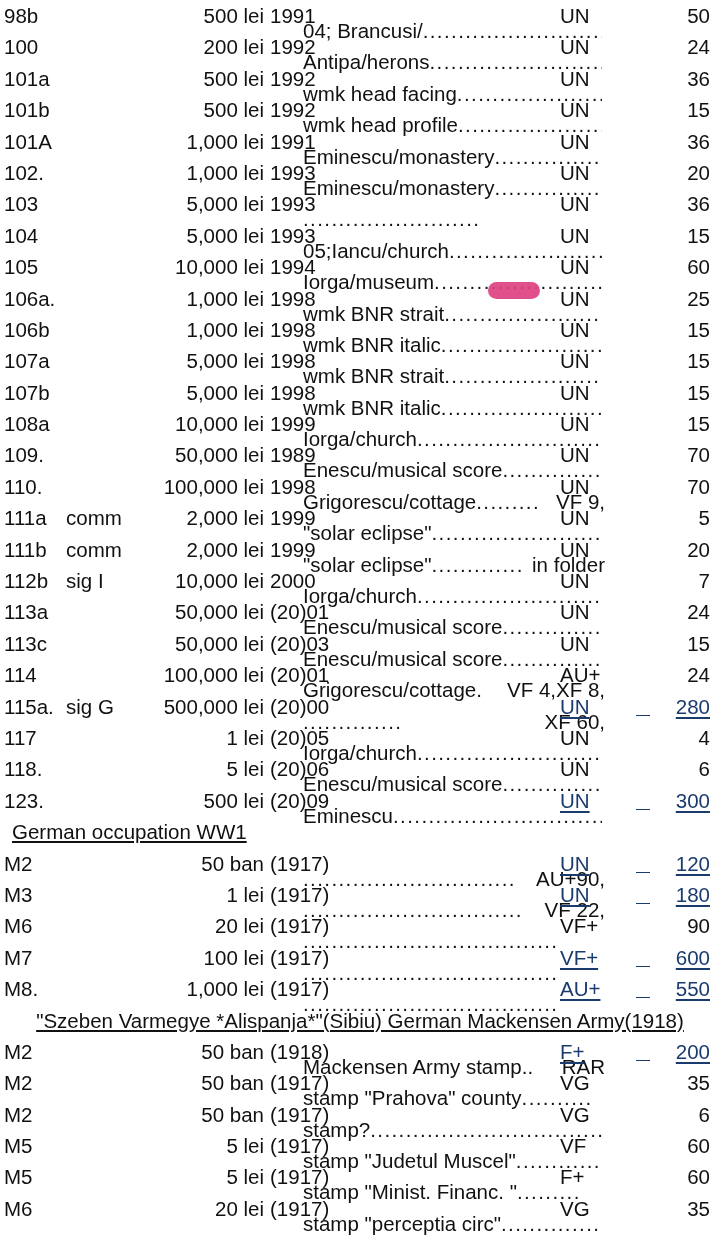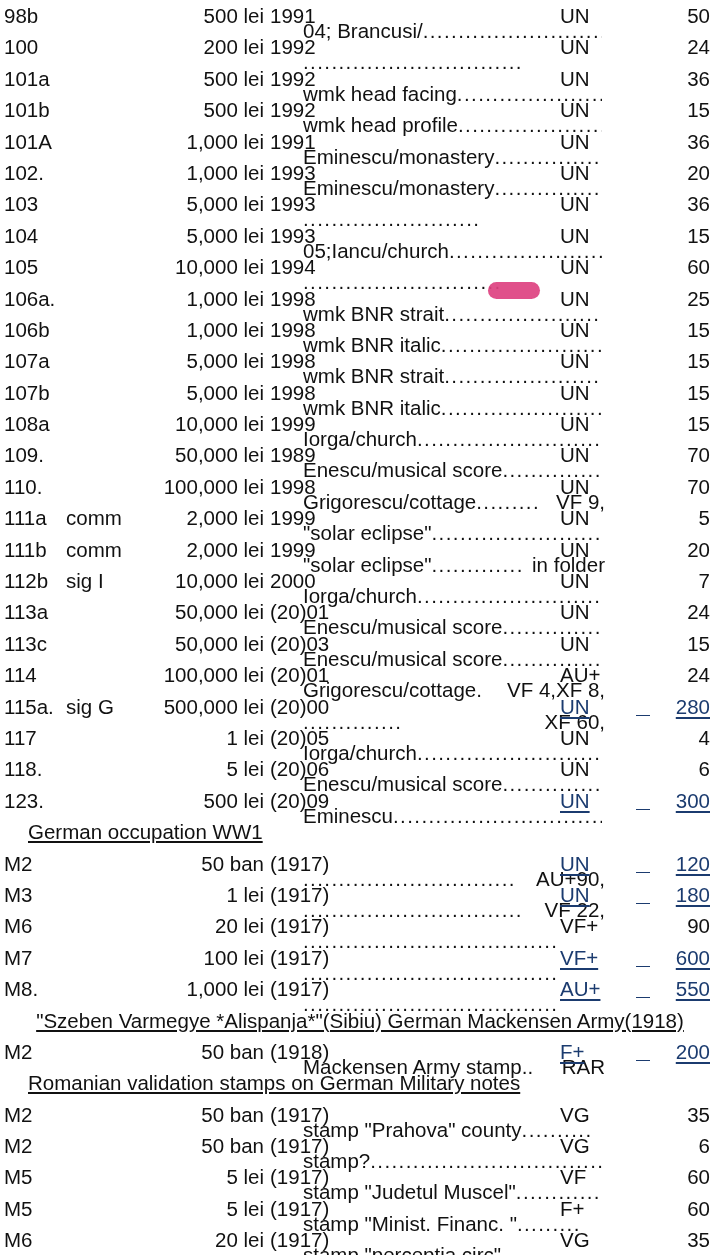--- a/index.html
+++ b/index.html
@@ -112,21 +112,21 @@
     width: 14px;
     border-bottom: 1.6px solid #1b3b6f;
     height: 24px;
     pointer-events: none;
   }
   
   .section {
     height: 31.4px;
     line-height: 31.4px;
     font-size: 20.5px;
-    padding-left: 28px;
+    padding-left: 12px;
     white-space: nowrap;
   }
   .section.center {
     padding-left: 0;
     text-align: center;
   }
   
   #marker {
     position: absolute;
     left: 488px;
@@ -158,20 +158,21 @@
       <span class="c-grade">UN</span>
       <span class="c-price">50</span>
     </div>
     <div class="row">
       <span class="c-cat">100</span>
       <span class="c-note"></span>
       <span class="c-denom">200 lei</span>
       <span class="c-year">1992</span>
       <div class="c-desc">
         <div class="desc-inner">
+          <span class="desc-text">Antipa/herons</span>
           <span class="leader">...............................</span>
           <span class="desc-tail"></span>
         </div>
       </div>
       <span class="c-grade">UN</span>
       <span class="c-price">24</span>
     </div>
     <div class="row">
       <span class="c-cat">101a</span>
       <span class="c-note"></span>
@@ -261,20 +262,21 @@
       <span class="c-grade">UN</span>
       <span class="c-price">15</span>
     </div>
     <div class="row">
       <span class="c-cat">105</span>
       <span class="c-note"></span>
       <span class="c-denom">10,000 lei</span>
       <span class="c-year">1994</span>
       <div class="c-desc">
         <div class="desc-inner">
+          <span class="desc-text">Iorga/museum</span>
           <span class="leader">............................</span>
           <span class="desc-tail"></span>
         </div>
       </div>
       <span class="c-grade">UN</span>
       <span class="c-price">60</span>
     </div>
     <div class="row">
       <span class="c-cat">106a.</span>
       <span class="c-note"></span>
@@ -621,21 +623,20 @@
         <div class="desc-inner">
           <span class="desc-text">Mackensen Army stamp..</span>
           <span class="leader"></span>
           <span class="desc-tail">RAR</span>
         </div>
       </div>
       <span class="c-gap"></span>
       <span class="c-grade">F+</span>
       <span class="c-price">200</span>
     </div>
-    <div class="section">Romanian validation stamps on German Military notes</div>
     <div class="row">
       <span class="c-cat">M2</span>
       <span class="c-note"></span>
       <span class="c-denom">50 ban</span>
       <span class="c-year">(1917)</span>
       <div class="c-desc">
         <div class="desc-inner">
           <span class="desc-text">stamp "Prahova" county</span>
           <span class="leader">..........</span>
           <span class="desc-tail"></span>

